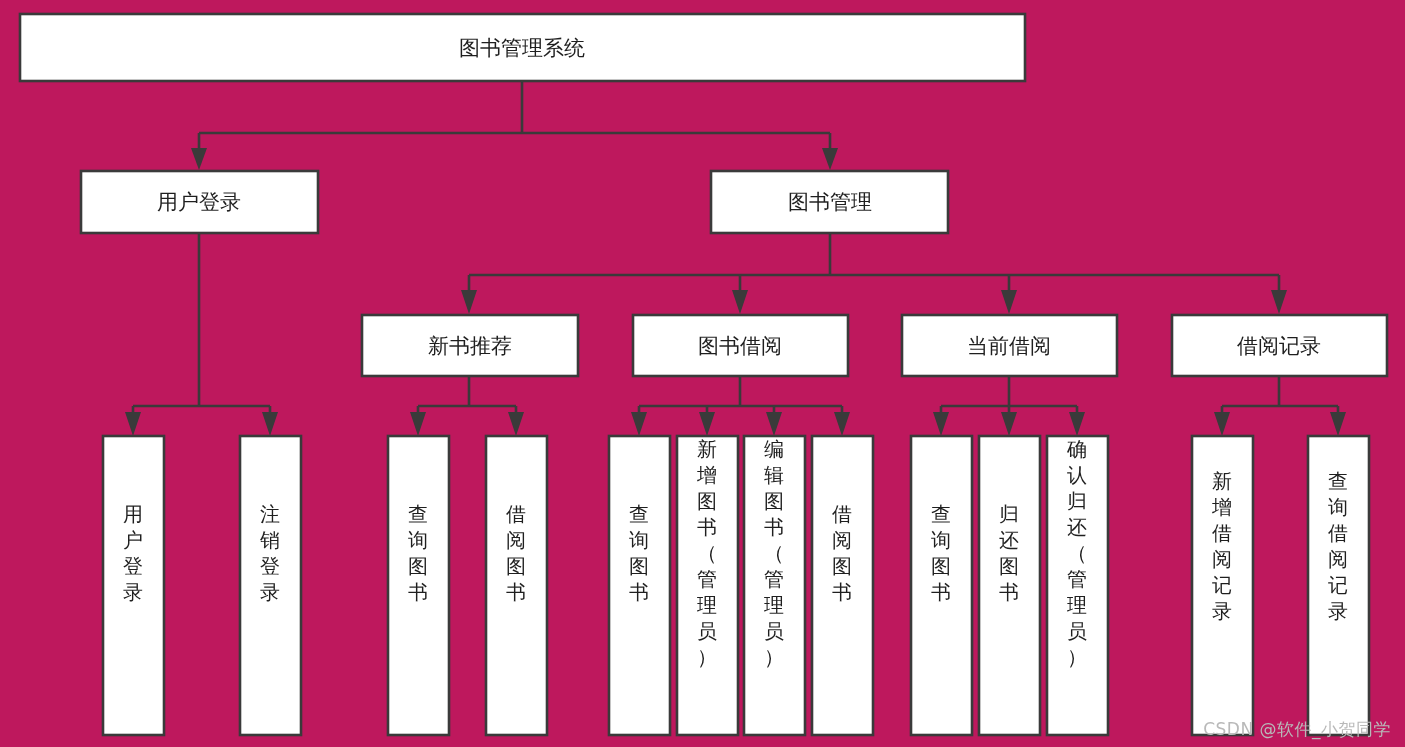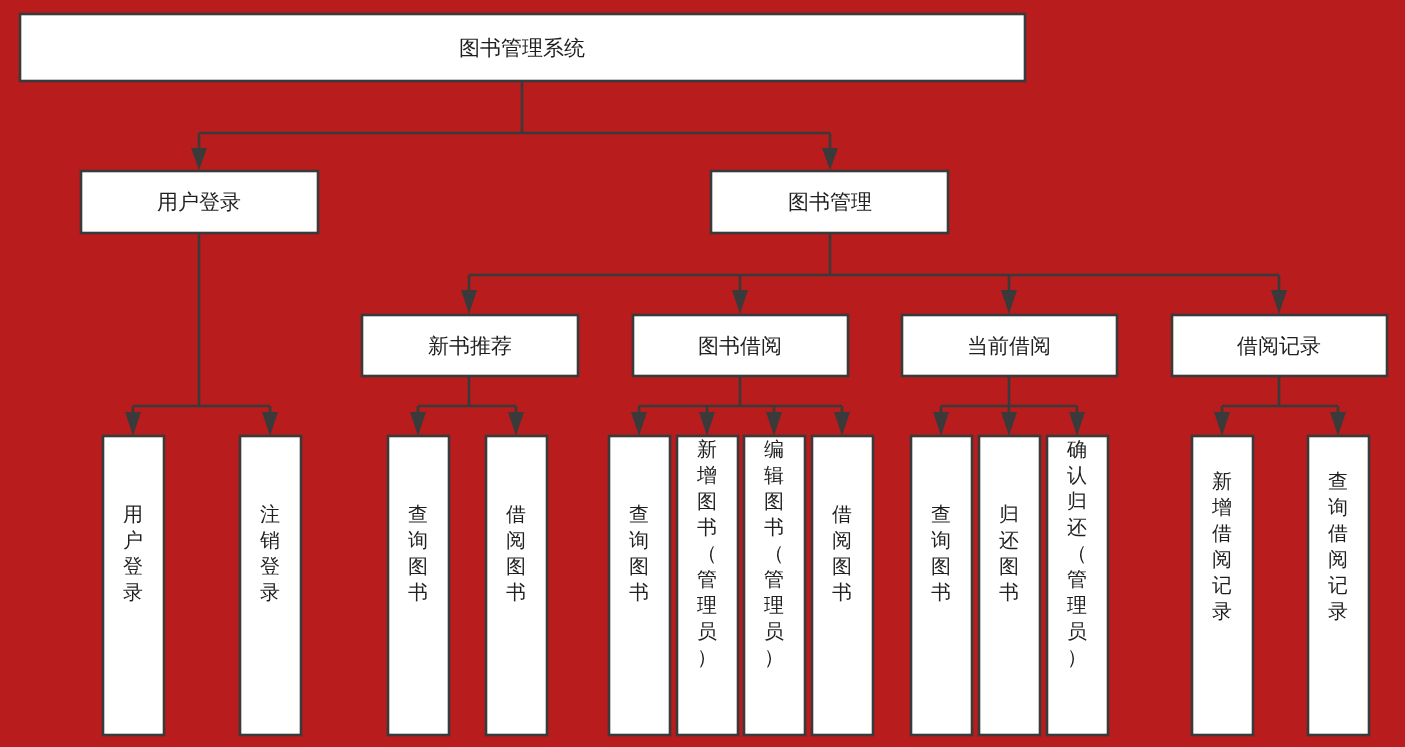--- a/index.html
+++ b/index.html
@@ -10,21 +10,21 @@
   body {
     width: 1405px;
     height: 747px;
     overflow: hidden;
     font-family: "DejaVu Sans", "Liberation Sans", sans-serif;
   }
   #diagram-root {
     position: relative;
     width: 1405px;
     height: 747px;
-    background: #b91c1c;
+    background: #be185d;
   }
   svg#tree-svg {
     position: absolute;
     left: 0;
     top: 0;
     width: 1405px;
     height: 747px;
     display: block;
   }
   .node-box {
@@ -242,14 +242,15 @@
       <text class="node-label-v" x="1222" y="488"><tspan x="1222" y="488">新</tspan><tspan x="1222" y="514">增</tspan><tspan x="1222" y="540">借</tspan><tspan x="1222" y="566">阅</tspan><tspan x="1222" y="592">记</tspan><tspan x="1222" y="618">录</tspan></text>
     </g>
 
     <g>
       <rect class="node-box" x="1308" y="436" width="61" height="299"></rect>
       <text class="node-label-v" x="1338" y="488"><tspan x="1338" y="488">查</tspan><tspan x="1338" y="514">询</tspan><tspan x="1338" y="540">借</tspan><tspan x="1338" y="566">阅</tspan><tspan x="1338" y="592">记</tspan><tspan x="1338" y="618">录</tspan></text>
     </g>
 
   </svg>
 
+  <div class="watermark">CSDN @软件_小贺同学</div>
 
 </div>
 
 </body></html>

